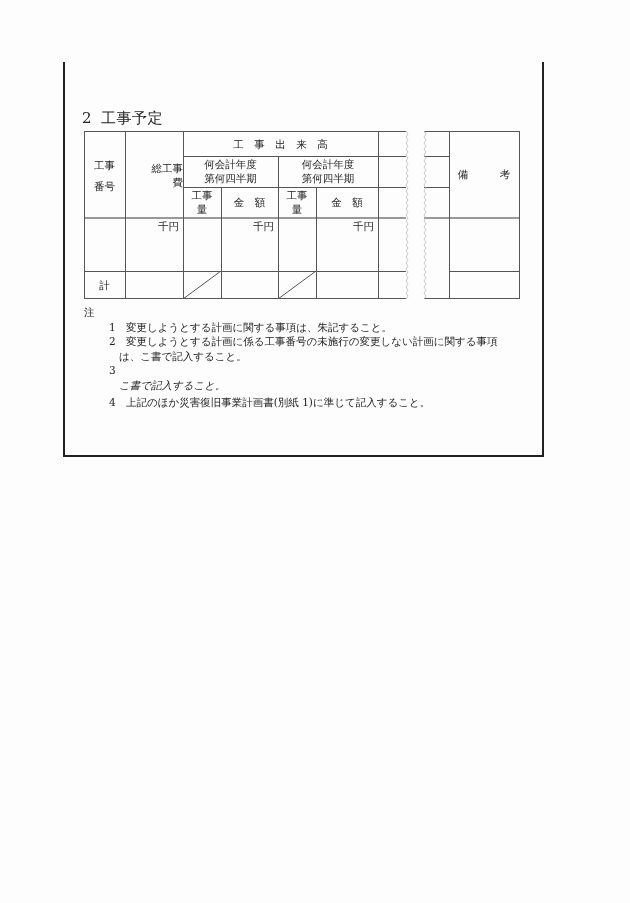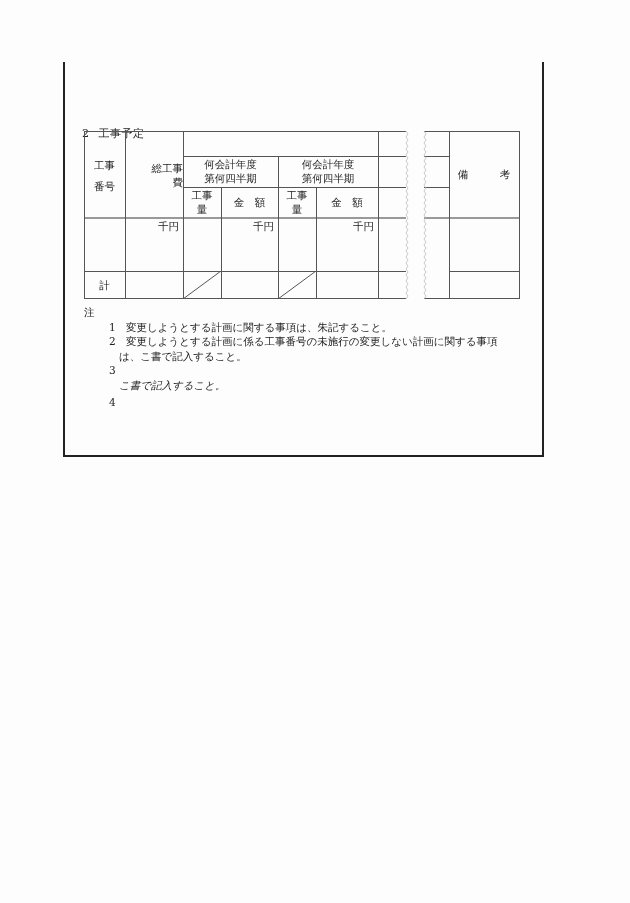--- a/index.html
+++ b/index.html
@@ -1,20 +1,20 @@
 <!DOCTYPE html>
 <html><head>
 <meta charset="utf-8">
 <style>
   html, body { margin:0; padding:0; background:#fdfdfd; }
   body { width:630px; height:903px; position:relative; overflow:hidden;
          font-family:"DejaVu Serif","Liberation Serif",serif; color:#222; }
   .frame { position:absolute; left:63px; top:62px; width:477px; height:393px;
            border-left:2px solid #222; border-right:2px solid #222; border-bottom:2px solid #222; }
-  .section-title { position:absolute; left:82px; top:109px; font-size:11px; letter-spacing:0.5px;margin-top:17px; }
+  .section-title { position:absolute; left:82px; top:109px; font-size:15px; letter-spacing:0.5px; }
   .section-title .num { margin-right:9px; }
   .grid { position:absolute; left:84px; top:131px; width:436px; height:168px; }
   .ln { position:absolute; background:#555; }
   .h { height:1px; }
   .v { width:1px; }
   .thick { background:#999; height:2px; }
   .cell { position:absolute; font-size:10.5px; line-height:14px; text-align:center; }
   .wave { position:absolute; top:0; width:6px; height:168px; }
   .notes { position:absolute; left:95px; top:305px; font-size:10.5px; line-height:14.5px; }
   .note-item { position:relative; padding-left:31px; text-indent:0; }
@@ -70,20 +70,21 @@
     </svg>
 
   <div class="cell" style="left:0;top:24px;width:41px;line-height:21px;">
     <div>工事</div>
       <div>番号</div>
   </div>
   <div class="cell" style="left:41px;top:30px;width:58px;text-align:right;">
     <div>総工事</div>
       <div>費</div>
   </div>
+  <div class="cell" style="left:99px;top:6px;width:195px;">工　事　出　来　高</div>
   <div class="cell" style="left:99px;top:26px;width:95px;">
     <div>何会計年度</div>
       <div>第何四半期</div>
   </div>
   <div class="cell" style="left:194px;top:26px;width:100px;">
     <div>何会計年度</div>
       <div>第何四半期</div>
   </div>
   <div class="cell" style="left:99px;top:57px;width:38px;">
     <div>工事</div>
@@ -111,15 +112,15 @@
   </div>
   <div class="note-item">
     <span class="n">2</span><span>変更しようとする計画に係る工事番号の未施行の変更しない計画に関する事項</span><br>
     <span style="margin-left:-7px;">は、こ書で記入すること。</span>
   </div>
   <div class="note-item">
     <span class="n">3</span><br>
     <span style="margin-left:-7px;font-style:italic;">こ書で記入すること。</span>
   </div>
   <div class="note-item" style="margin-top:3px;">
-    <span class="n">4</span>
+    <span class="n">4</span><span>上記のほか災害復旧事業計画書(別紙 1)に準じて記入すること。</span>
   </div>
 </div>
 
 </body></html>

